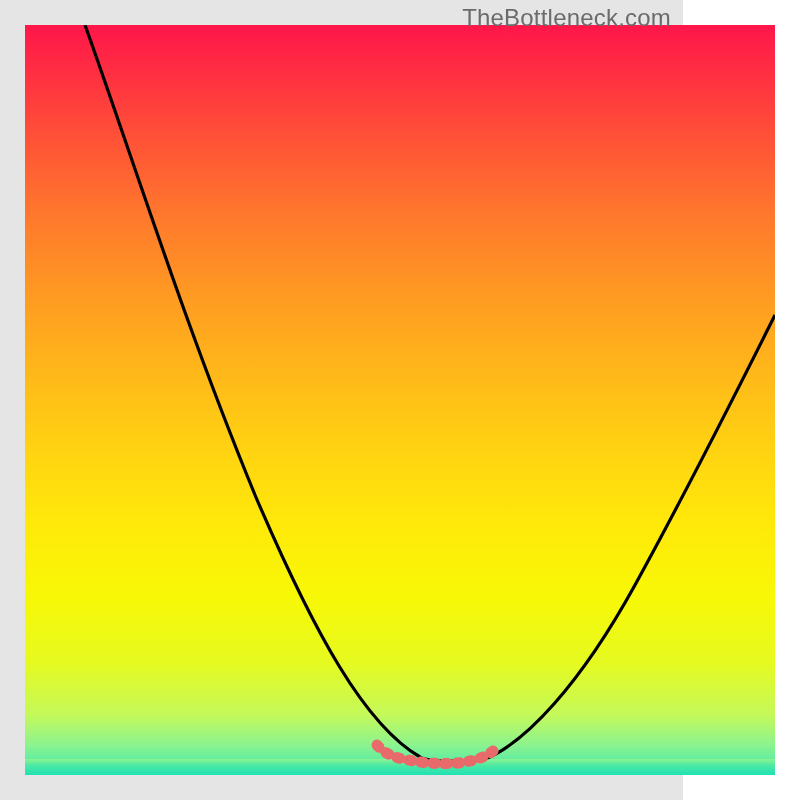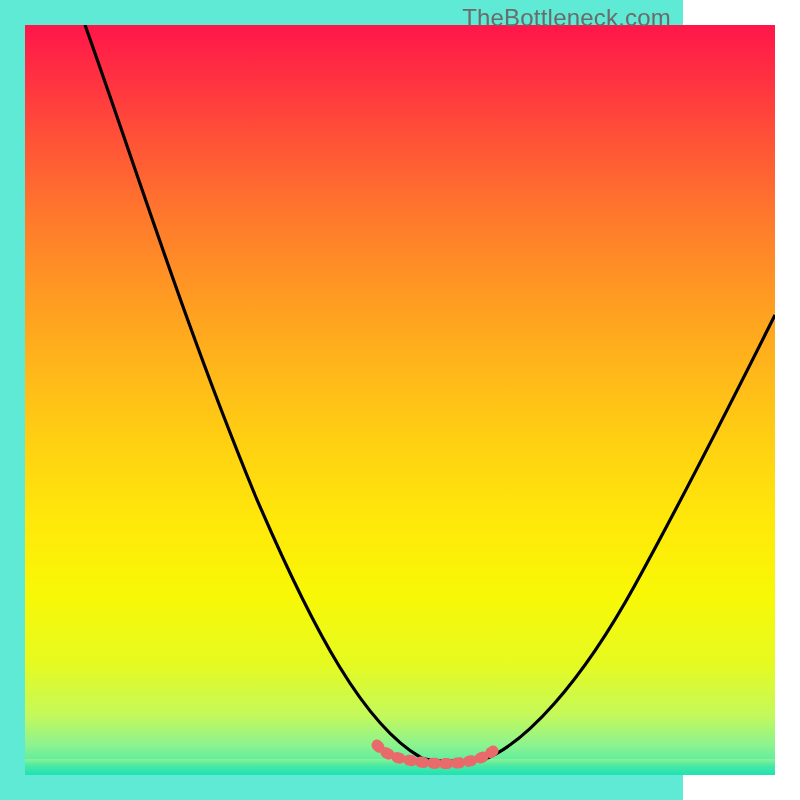--- a/index.html
+++ b/index.html
@@ -1,21 +1,21 @@
 <!DOCTYPE html>
 <html><head>
 <meta charset="utf-8">
 <style>
   * { margin: 0; padding: 0; box-sizing: border-box; }
   body { width: 800px; height: 800px; overflow: hidden; font-family: Arial, sans-serif; }
   .chart-wrap {
     position: relative;
     width: 683px;
     height: 800px;
-    background: #5eead4;
+    background: #e5e5e5;
   }
   .attribution {
     position: absolute;
     top: 4px;
     right: 12px;
     color: #6b6b6b;
     font-size: 24px;
     font-weight: 500;
     letter-spacing: 0.2px;
     z-index: 10;

